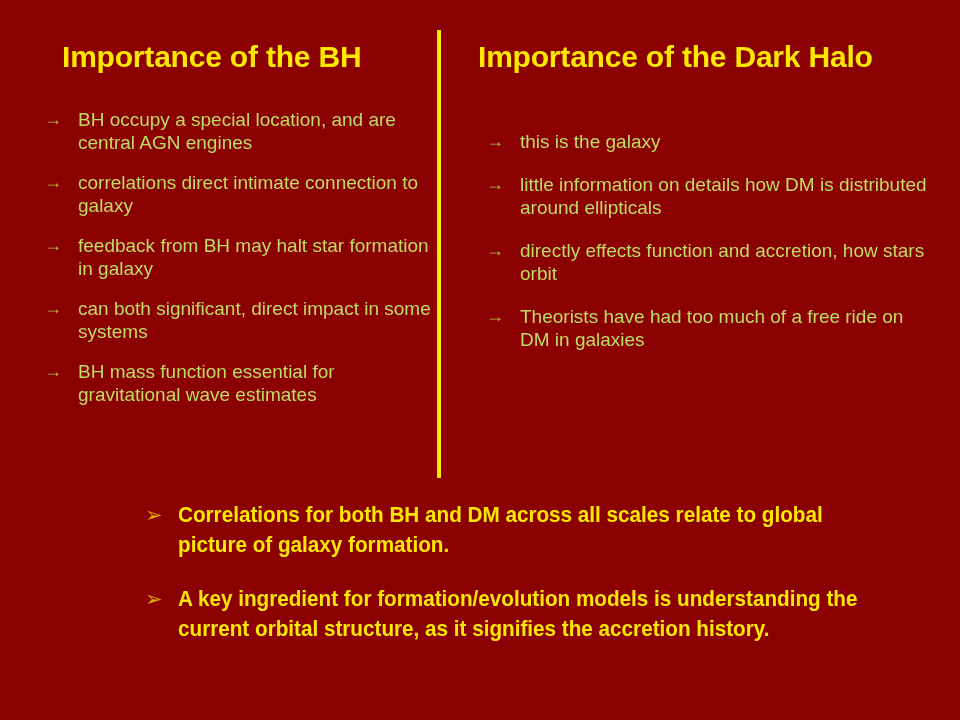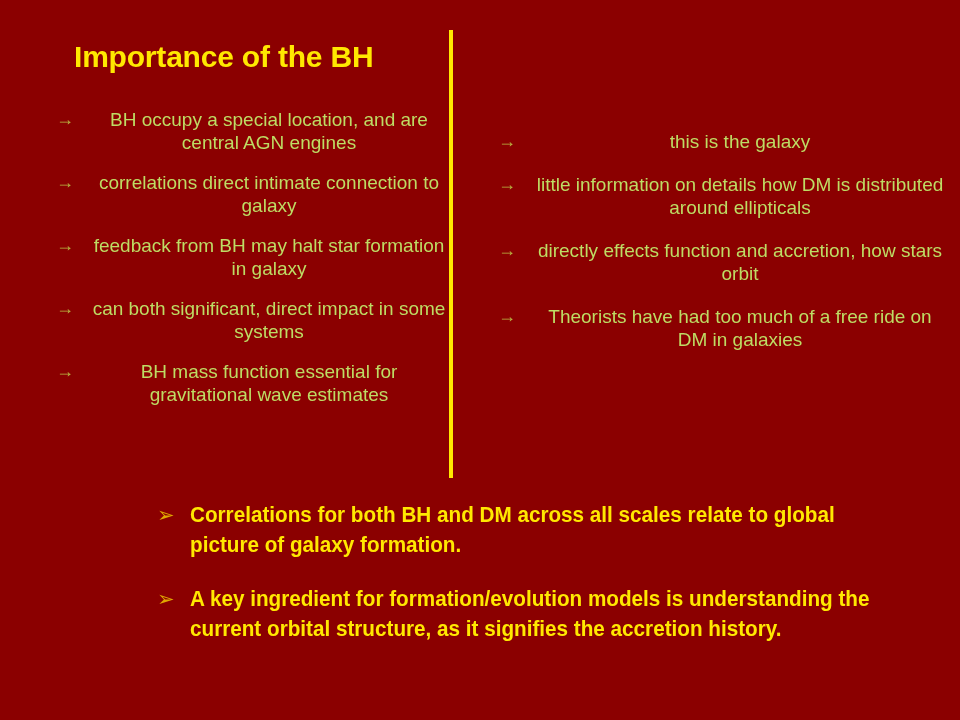--- a/index.html
+++ b/index.html
@@ -9,21 +9,21 @@
   body {
     width: 960px;
     height: 720px;
     overflow: hidden;
     background: #8b0000;
     font-family: "Liberation Sans", sans-serif;
     position: relative;
   }
   .slide {
     position: absolute;
-    left: 12px;
+    left: 0;
     top: 0;
     width: 768px;
     height: 720px;
     background: #8b0000;
   }
 
   
   .col-title {
     position: absolute;
     color: #ffe800;
@@ -66,21 +66,20 @@
   .arrow-glyph {
     flex: 0 0 auto;
     width: 34px;
     color: #b8b440;
     font-size: 18px;
     line-height: 23px;
     text-align: left;
   }
   .bullet-text {
     flex: 1 1 auto;
-    text-align: center;
   }
 
   
   #conclusions {
     position: absolute;
     left: 145px;
     top: 500px;
     width: 760px;
   }
   .concl-row {
@@ -106,20 +105,21 @@
     transform-origin: left center;
   }
 </style>
 </head>
 <body>
 
 <div class="slide">
 
   <div class="col-title" id="title-left">Importance of the BH</div>
 
+  <div class="col-title" id="title-right">Importance of the Dark Halo</div>
 
   <div class="divider"></div>
 
   <div class="column" id="col-left">
     <div class="bullet-row">
       <span class="arrow-glyph">→</span>
       <span class="bullet-text">BH occupy a special location, and are central AGN engines</span>
     </div>
     <div class="bullet-row">
       <span class="arrow-glyph">→</span>

